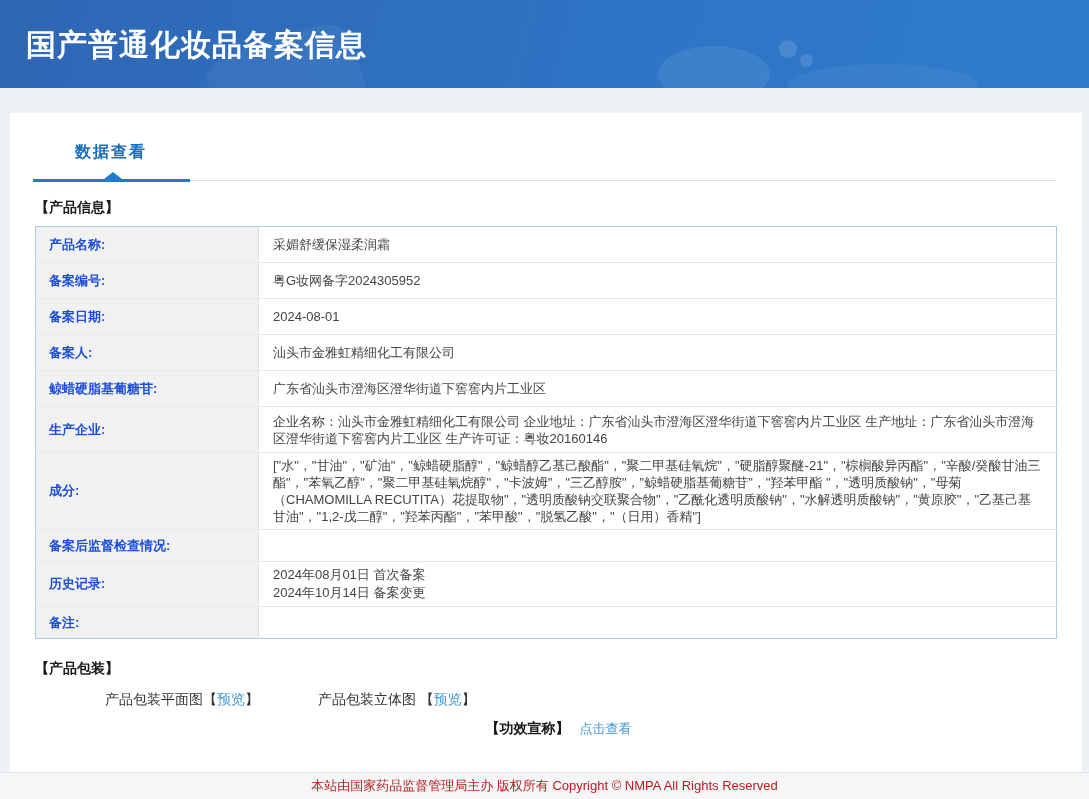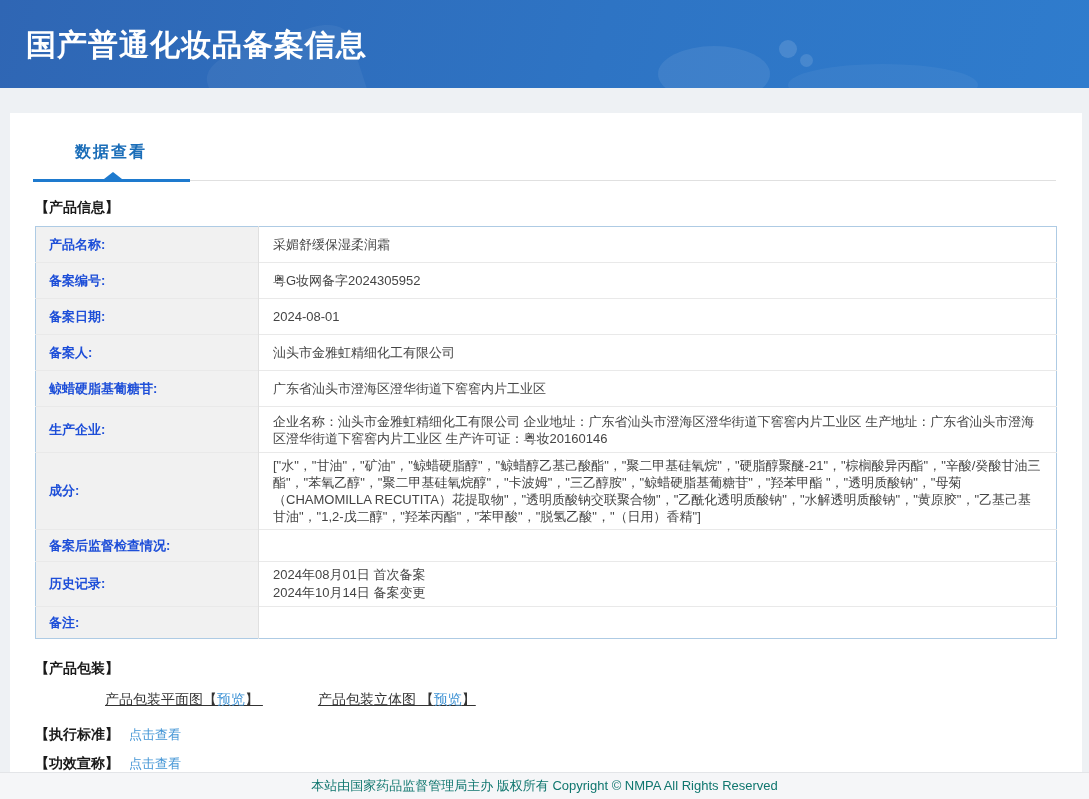--- a/index.html
+++ b/index.html
@@ -54,30 +54,30 @@
     font-size:13px; font-weight:bold; color:#1d4ed8;
   }
   table.info td {
     vertical-align:middle; padding:4px 14px;
     font-size:13px; color:#444444; line-height:17px;
   }
   .rh36 { height:36px; } .rh46 { height:46px; } .rh73 { height:73px; }
   .rh32 { height:32px; } .rh40 { height:40px; }
   .hist-line { line-height:18px; }
   
-  .packaging-links { margin:13px 0 0 95px; font-size:14px; color:#333333;text-decoration:underline; }
+  .packaging-links { margin:13px 0 0 95px; font-size:14px; color:#333333; }
   .pkg-item-2 { margin-left:55px; }
   .link { color:#4596d6; text-decoration:none; cursor:pointer; }
   .bottom-row { margin:17px 0 0 25px; font-size:14px; }
   .bottom-row-title { font-weight:bold; color:#1a1a1a; }
   .bottom-row .link { margin-left:10px; font-size:13px; }
   
   .footer {
     height:27px; background:#f5f6f8; border-top:1px solid #e3e5e8;
-    text-align:center; line-height:26px; font-size:13px; color:#0f766e;
+    text-align:center; line-height:26px; font-size:13px; color:#b91c1c;
   }
 </style>
 </head>
 <body>
 
 <div class="header">
   <div class="deco deco-e"></div>
   <div class="deco deco-a"></div>
   <div class="deco deco-b"></div>
   <div class="deco deco-c"></div>
@@ -146,25 +146,22 @@
       </tr>
     </tbody>
       </table>
 
     <div class="section-title" style="margin-top:21px;">【产品包装】</div>
     <div class="packaging-links">
       <span><span>产品包装平面图【</span><a class="link">预览</a><span>】</span></span>
       <span class="pkg-item-2"><span>产品包装立体图 【</span><a class="link">预览</a><span>】</span></span>
     </div>
 
-    <div class="bottom-row">
-      <span class="bottom-row-title">【执行标准】</span><a class="link">点击查看</a>
-    </div>
 
-    <div class="bottom-row" style="margin-top:11px;">
+    <div class="bottom-row" style="margin-top:11px;text-align:center;">
       <span class="bottom-row-title">【功效宣称】</span><a class="link">点击查看</a>
     </div>
 
   </div>
 </div>
 
 <div class="footer">
   <span>本站由国家药品监督管理局主办 版权所有 Copyright © NMPA All Rights Reserved</span>
 </div>
 

